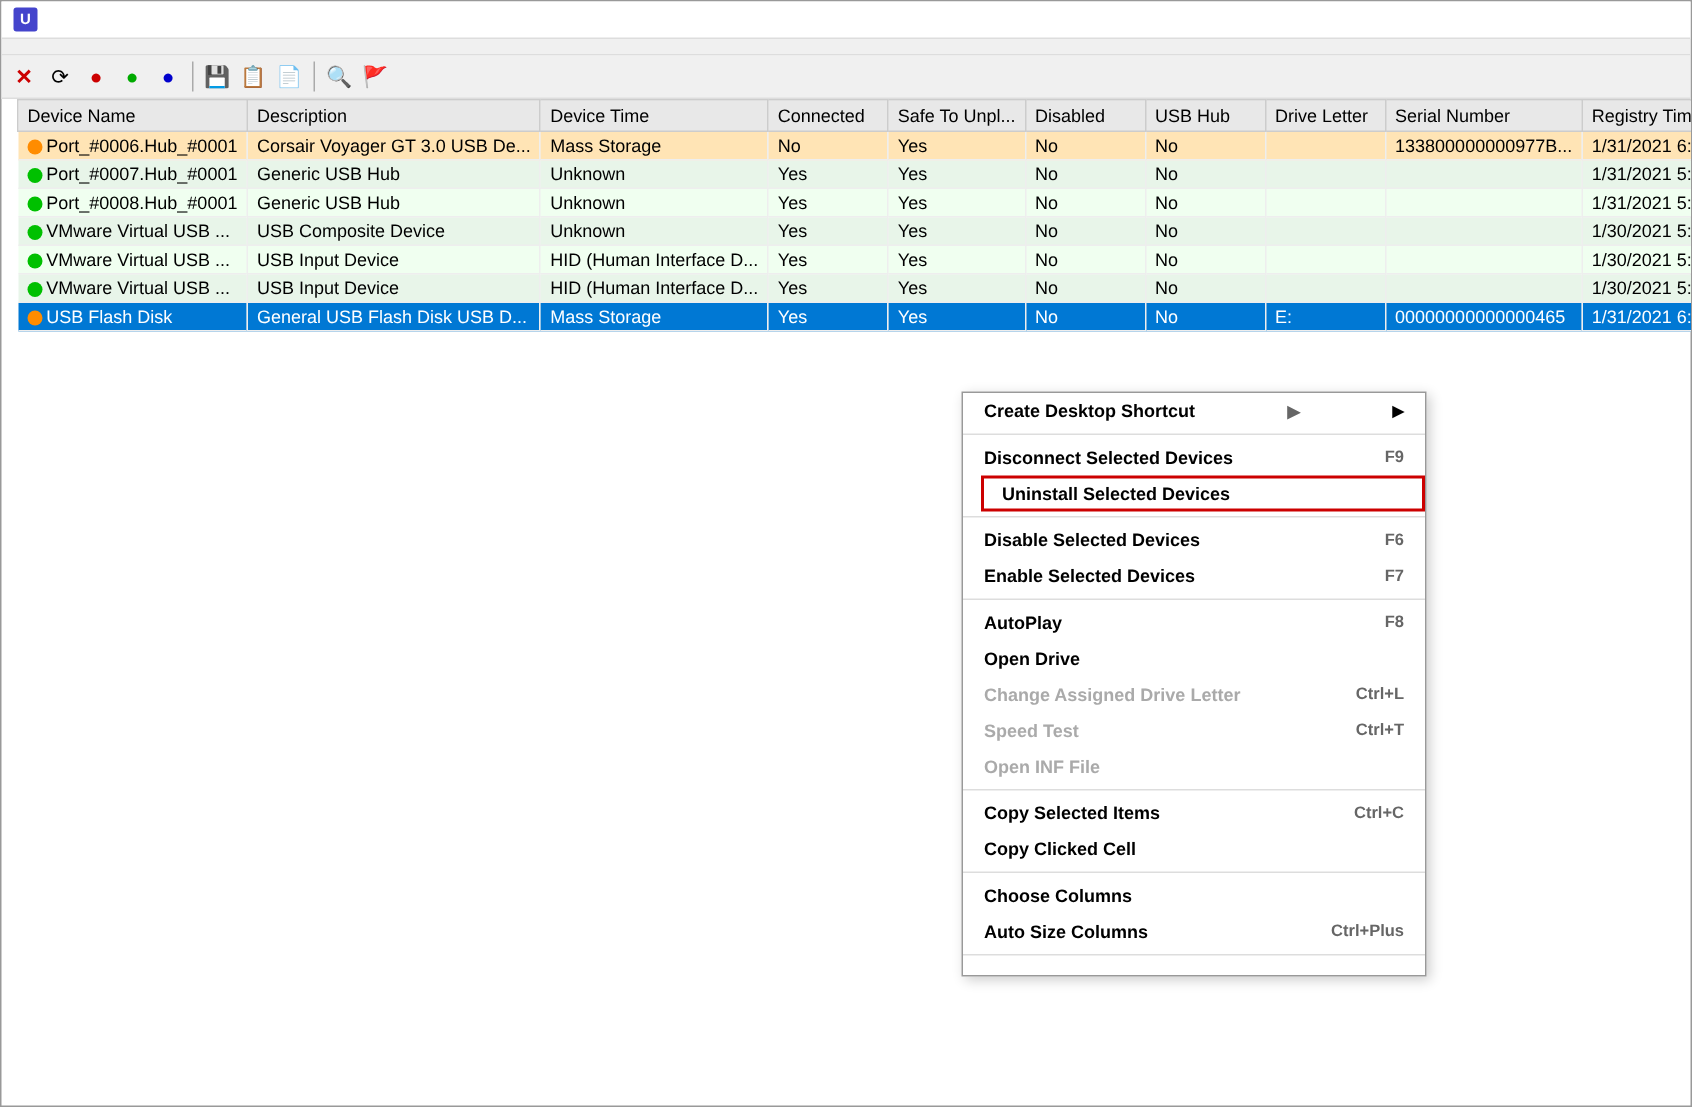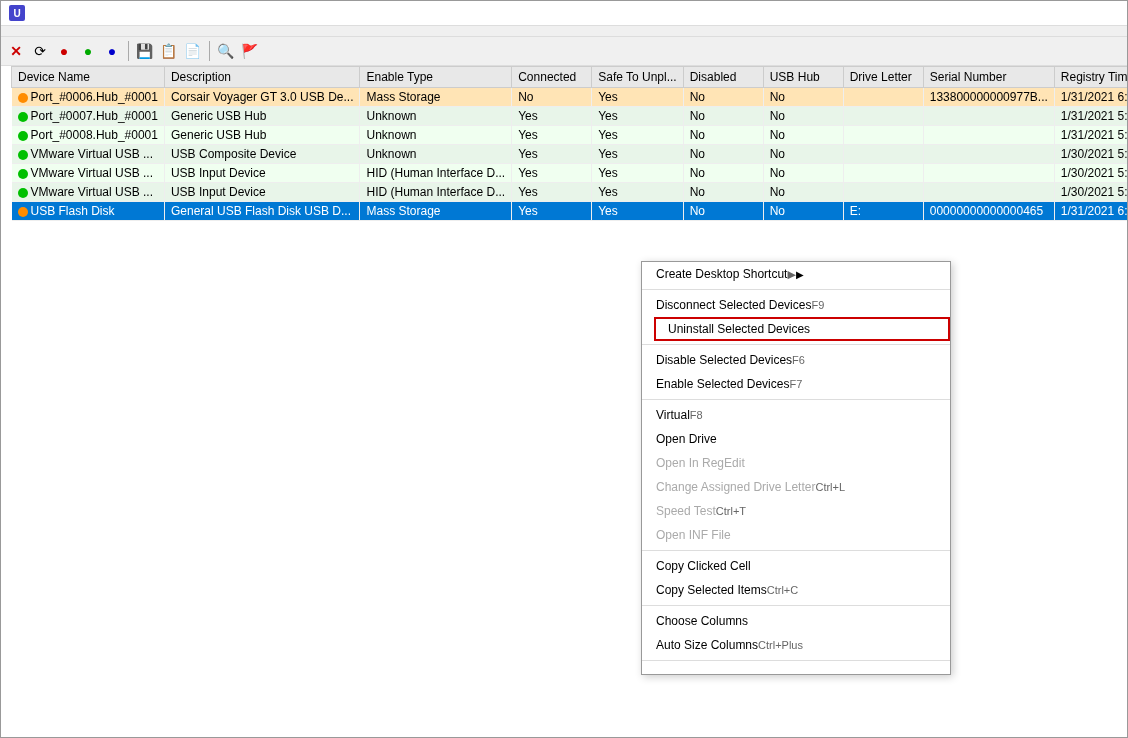--- a/index.html
+++ b/index.html
@@ -118,23 +118,25 @@
       background: #fff;
       border: 1px solid #999;
       box-shadow: 2px 2px 8px rgba(0,0,0,0.2);
       width: 310px;
       z-index: 100;
       font-size: 12px;
     }
     .cm-item {
       padding: 5px 14px;
       display: flex;
+      justify-content: space-between;
       align-items: center;
       cursor: pointer;
       color: #000;
+      font-weight: bold;
     }
     .cm-item.disabled { color: #aaa; cursor: default; }
     .cm-separator {
       height: 1px;
       background: #ddd;
       margin: 3px 0;
     }
     .cm-item .shortcut {
       color: #666;
       font-size: 11px;
@@ -179,21 +181,21 @@
     <div class="tb-btn">🚩</div>
   </div>
 
   <div class="content">
     <div class="table-container">
       <table>
         <thead>
           <tr>
             <th>Device Name</th>
             <th>Description</th>
-            <th>Enable Type</th>
+            <th>Device Time</th>
             <th>Connected</th>
             <th>Safe To Unpl...</th>
             <th>Disabled</th>
             <th>USB Hub</th>
             <th>Drive Letter</th>
             <th>Serial Number</th>
             <th>Registry Time T</th>
           </tr>
         </thead>
         <tbody id="table-body">
@@ -317,47 +319,44 @@
         <div class="cm-item">
           <span>Disable Selected Devices</span>
           <span class="shortcut">F6</span>
         </div>
         <div class="cm-item">
           <span>Enable Selected Devices</span>
           <span class="shortcut">F7</span>
         </div>
         <div class="cm-separator"></div>
         <div class="cm-item">
-          <span>Virtual</span>
+          <span>AutoPlay</span>
           <span class="shortcut">F8</span>
         </div>
         <div class="cm-item">
           <span>Open Drive</span>
-        </div>
-        <div class="cm-item disabled">
-          <span>Open In RegEdit</span>
         </div>
         <div class="cm-item disabled">
           <span>Change Assigned Drive Letter</span>
           <span class="shortcut">Ctrl+L</span>
         </div>
         <div class="cm-item disabled">
           <span>Speed Test</span>
           <span class="shortcut">Ctrl+T</span>
         </div>
         <div class="cm-item disabled">
           <span>Open INF File</span>
         </div>
         <div class="cm-separator"></div>
         <div class="cm-item">
-          <span>Copy Clicked Cell</span>
-        </div>
-        <div class="cm-item">
           <span>Copy Selected Items</span>
           <span class="shortcut">Ctrl+C</span>
+        </div>
+        <div class="cm-item">
+          <span>Copy Clicked Cell</span>
         </div>
         <div class="cm-separator"></div>
         <div class="cm-item">
           <span>Choose Columns</span>
         </div>
         <div class="cm-item">
           <span>Auto Size Columns</span>
           <span class="shortcut">Ctrl+Plus</span>
         </div>
         <div class="cm-separator"></div>

